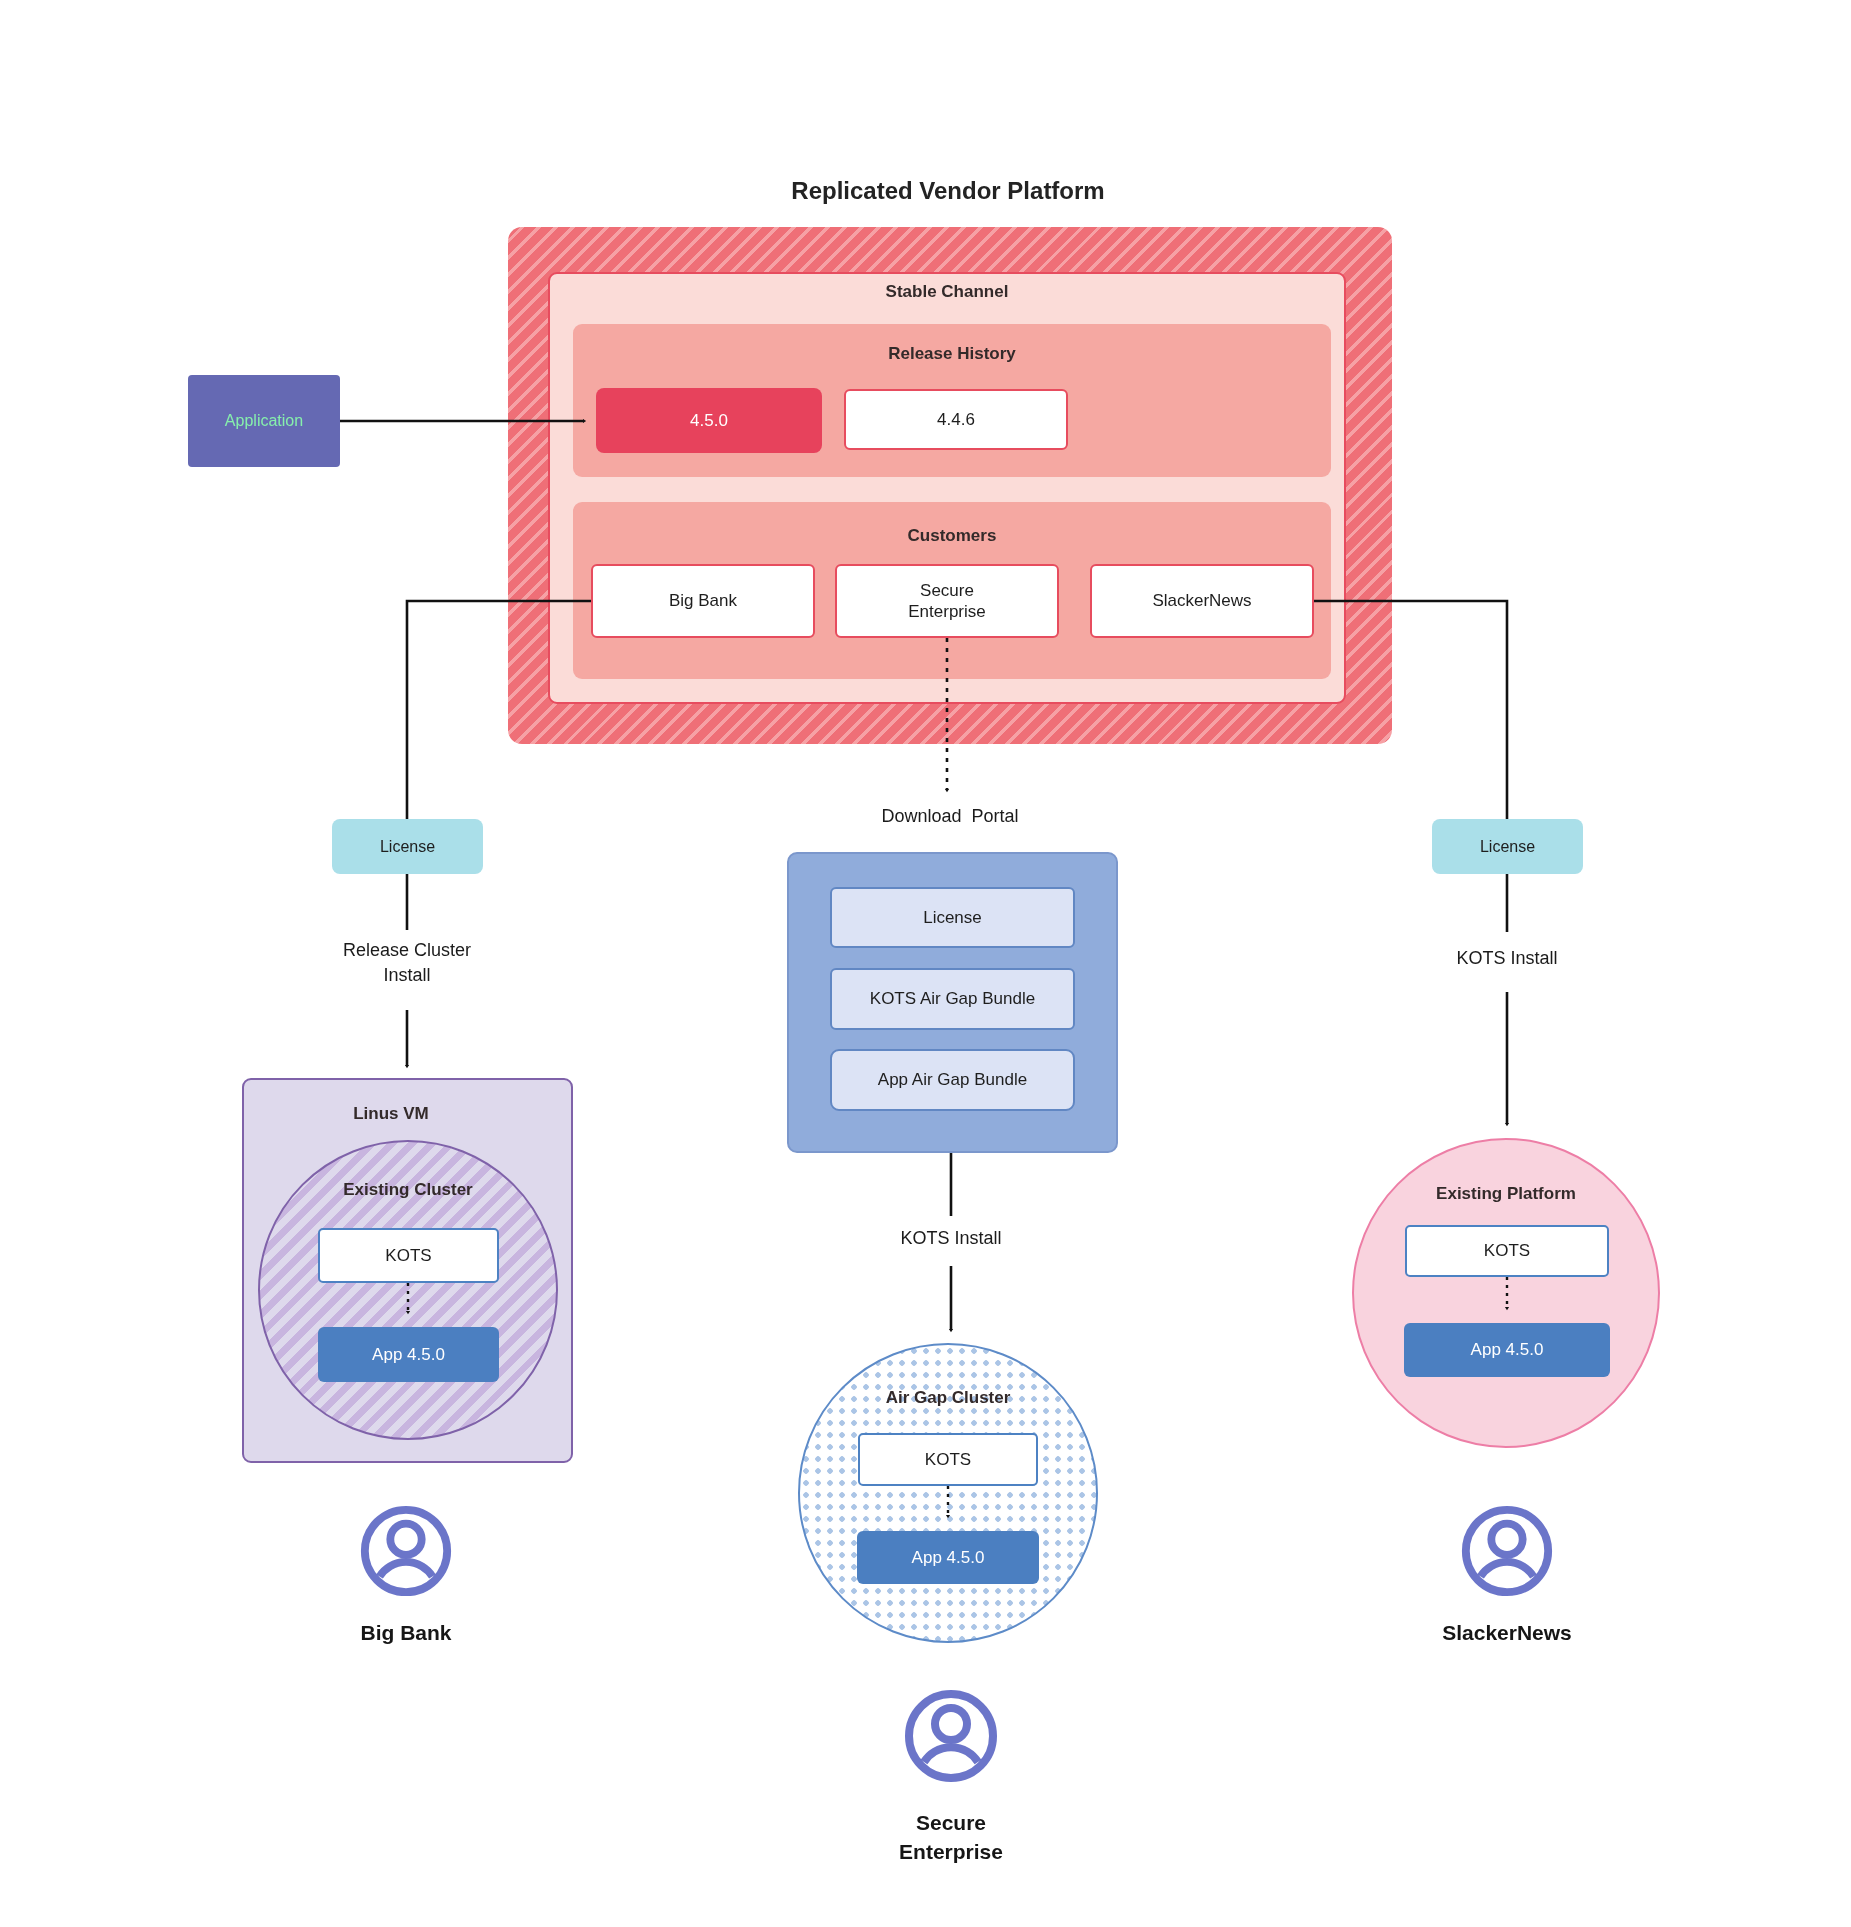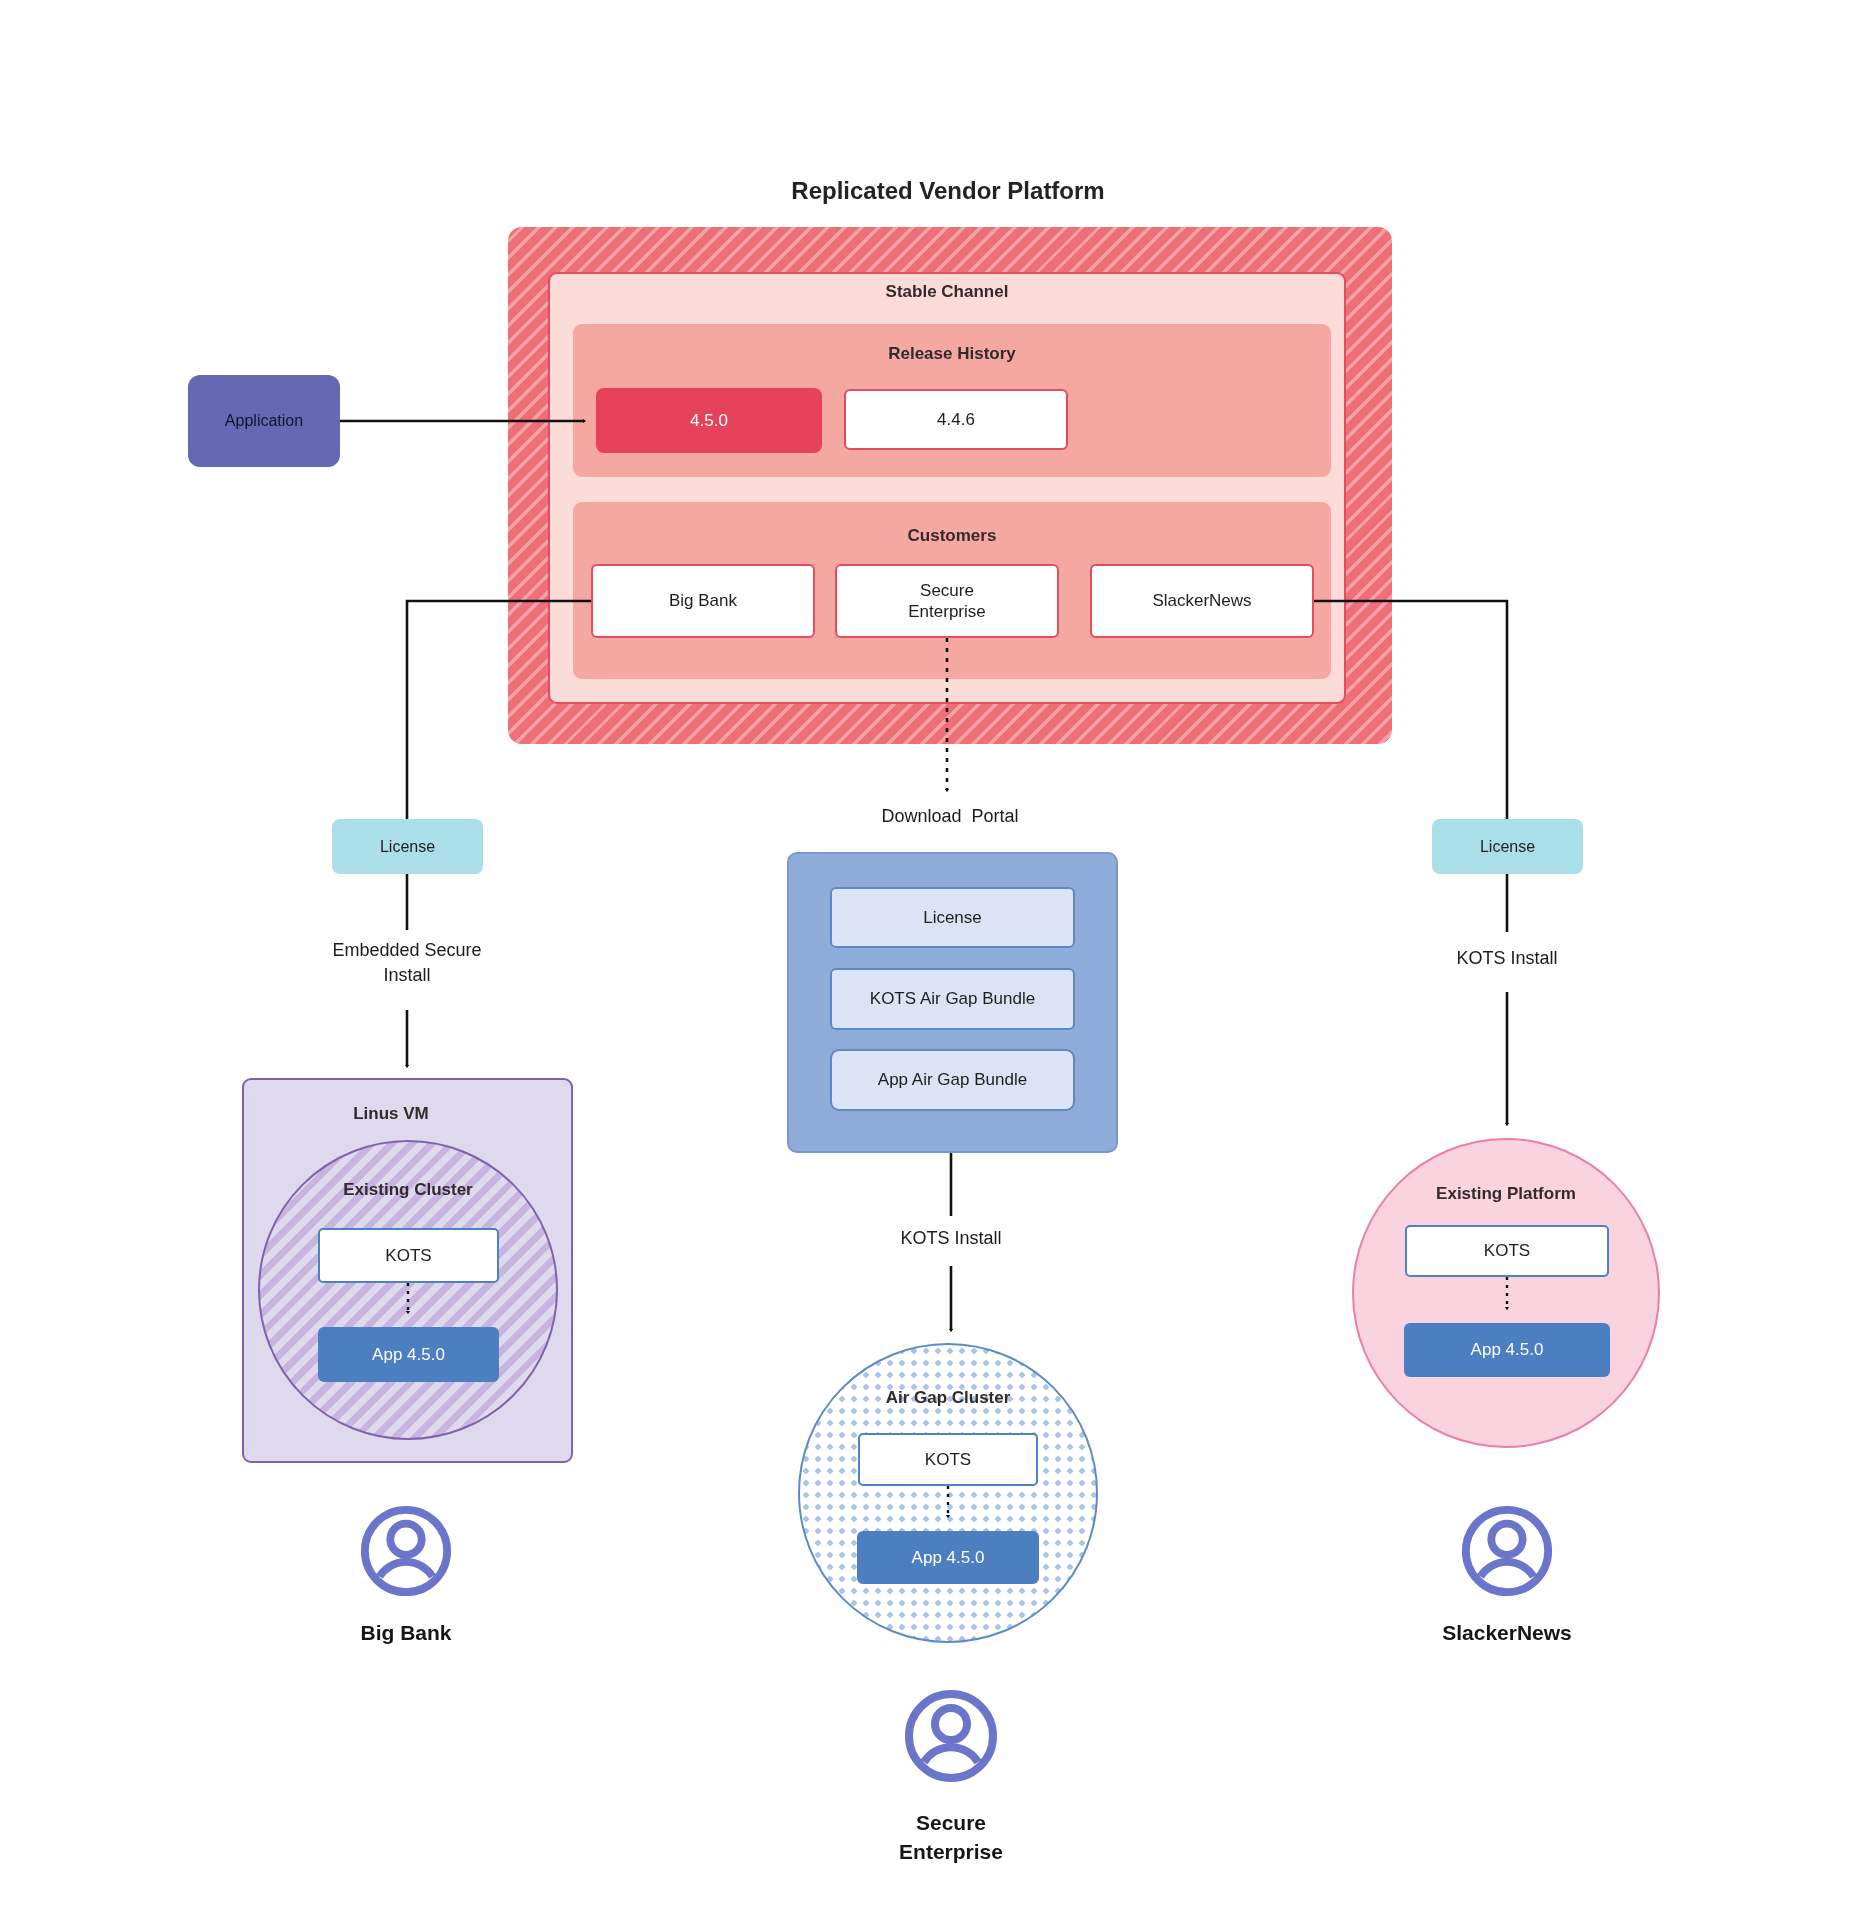--- a/index.html
+++ b/index.html
@@ -19,21 +19,21 @@
   .striped-red{
     background:repeating-linear-gradient(135deg,
       var(--red_base) 0px, var(--red_base) 8.5px,
       var(--red_stripe) 8.5px, var(--red_stripe) 12px);
     border-radius:14px;
   }
   .channel{background:var(--channel_bg); border:2px solid var(--channel_border); border-radius:9px;}
   .group{background:var(--group_bg); border-radius:9px;}
   .release-hot{background:var(--release_highlight); color:#ffffff; font-size:17px; border-radius:8px;}
   .white-red{background:#ffffff; border:2px solid var(--channel_border); border-radius:6px; font-size:17px;}
-  .app-purple{background:var(--app_purple); color:#0f172a; font-size:16px; border-radius:12px;}
+  .app-purple{background:var(--app_purple); color:#86efac; font-size:16px; border-radius:4px;}
   .license{background:var(--license_cyan); border-radius:8px; font-size:16px; font-weight:400;}
   .portal{background:var(--portal_blue); border:2px solid #7b97cc; border-radius:10px;}
   .portal-item{background:var(--portal_item_bg); border:2px solid var(--portal_item_border); border-radius:6px; font-size:17px;}
   .vm{background:var(--vm_bg); border:2px solid var(--vm_border); border-radius:9px;}
   .circle{border-radius:50%;}
   .vm-circle{
     background:repeating-linear-gradient(135deg,
       var(--vm_bg) 0px, var(--vm_bg) 7px,
       var(--vm_stripe) 7px, var(--vm_stripe) 14px);
     border:2.5px solid var(--vm_border);
@@ -86,21 +86,21 @@
   </div>
 
   <div class="box app-purple" style="left:188px; top:375px; width:152px; height:92px;">
     <span>Application</span>
   </div>
 
   <div class="box license" style="left:332px; top:819px; width:151px; height:55px;">
     <span>License</span>
   </div>
   <div class="lbl flow-label" style="left:307px; top:938px; width:200px;">
-    <span class="wrap-narrow" style="max-width:180px;">Embedded Secure Install</span>
+    <span class="wrap-narrow" style="max-width:180px;">Release Cluster Install</span>
   </div>
 
   <div class="abs vm" style="left:242px; top:1078px; width:331px; height:385px;"></div>
   <div class="lbl section-label" style="left:242px; top:1102px; width:298px;">Linus VM</div>
   <div class="abs circle vm-circle" style="left:258px; top:1140px; width:300px; height:300px;"></div>
   <div class="lbl section-label" style="left:308px; top:1178px; width:200px;">Existing Cluster</div>
   <div class="box kots-box" style="left:318px; top:1228px; width:181px; height:55px;">
     <span>KOTS</span>
   </div>
   <div class="box app-blue" style="left:318px; top:1327px; width:181px; height:55px;">

